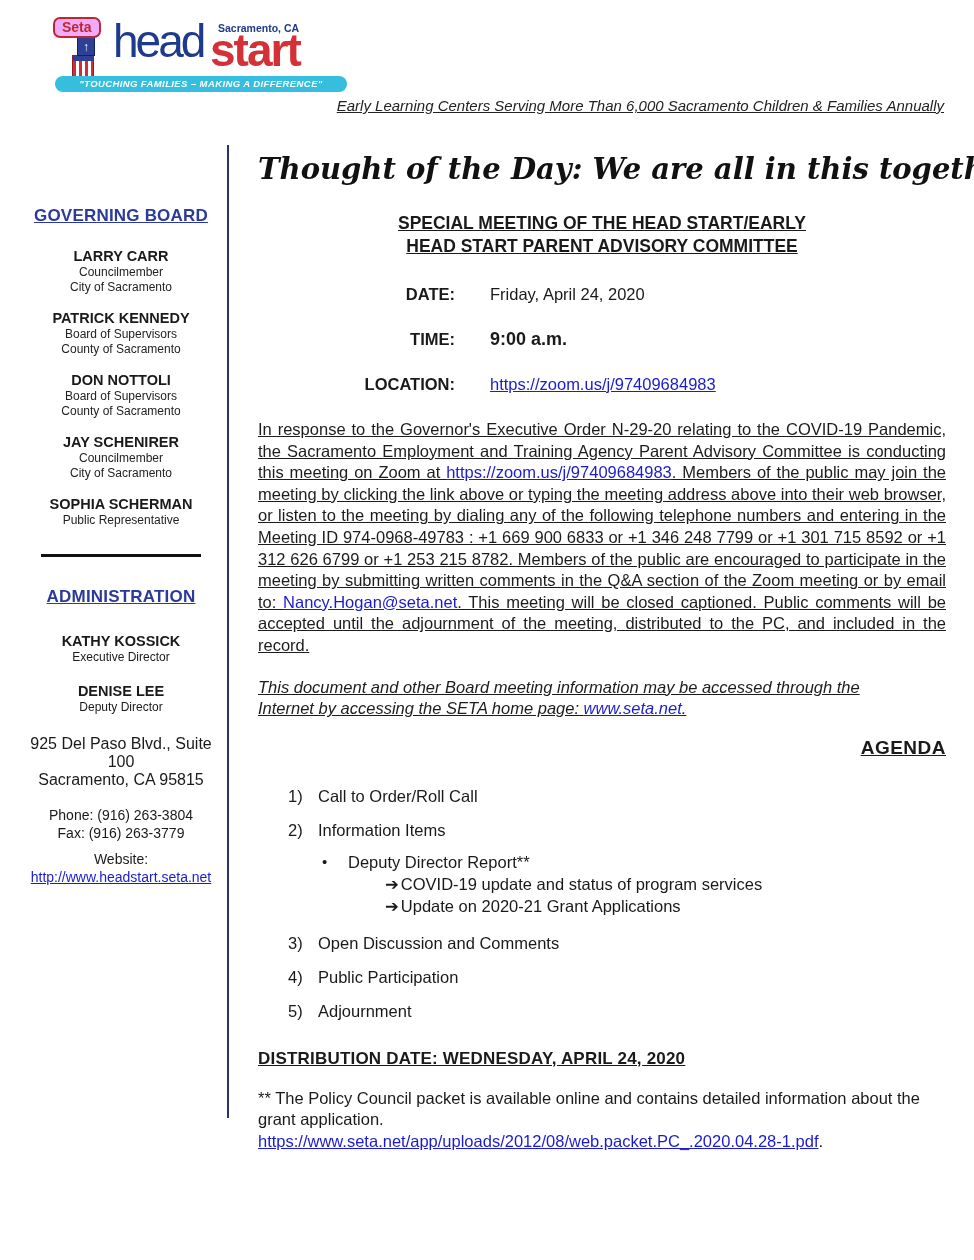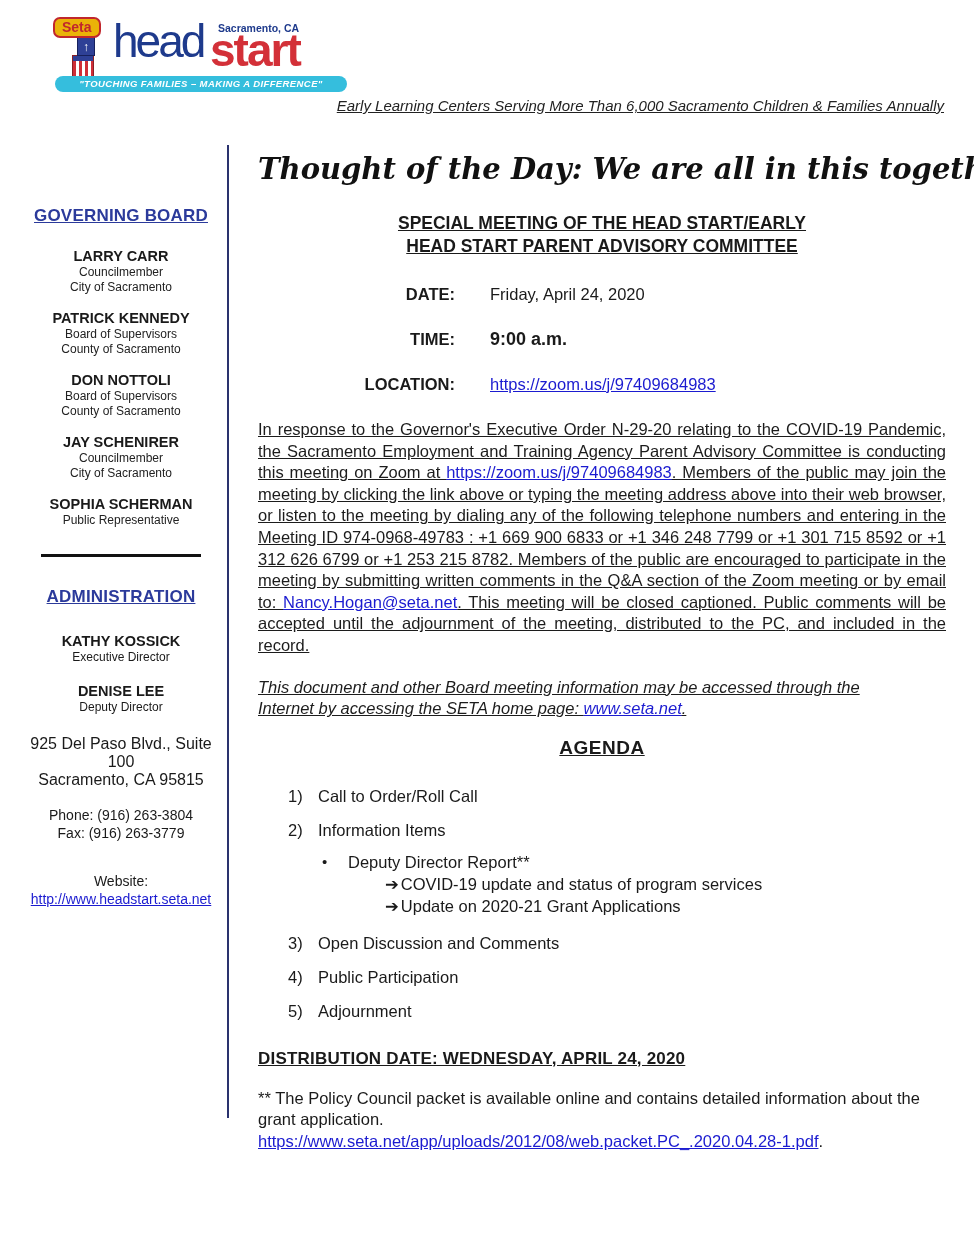--- a/index.html
+++ b/index.html
@@ -10,21 +10,21 @@
     overflow:hidden;
   }
   .link { color:#1b1bd0; text-decoration:underline; cursor:pointer; }
 
   
   .logo { position:absolute; left:0; top:0; width:360px; height:100px; }
   .seta-box {
     position:absolute; left:53px; top:17px;
     border:2px solid #c1272d; border-radius:7px; padding:0 7px;
     color:#c1272d; font-weight:bold; font-size:14px; line-height:17px;
-    background:#eab308; z-index:3;
+    background:#f0abfc; z-index:3;
   }
   .block-top {
     position:absolute; left:77px; top:37px; width:18px; height:19px;
     background:#2e4096; border:1px solid #16205c; z-index:2;
     color:#fff; font-size:12px; font-weight:bold; text-align:center; line-height:18px;
   }
   .block-bottom {
     position:absolute; left:72px; top:55px; width:22px; height:22px;
     border:1px solid #8a1f26; z-index:1;
     background:
@@ -76,21 +76,21 @@
   .member { margin-bottom:15px; }
   .member .name { font-weight:bold; font-size:14.5px; line-height:17px; }
   .member .sub  { font-size:12px; line-height:15px; color:#222; }
   .side-divider { width:160px; height:3px; background:#111; margin:26px auto 30px auto; }
   .admin-heading { margin-bottom:26px; }
   .staff { margin-bottom:18px; }
   .staff .name { font-weight:bold; font-size:14.5px; line-height:17px; }
   .staff .sub  { font-size:12px; line-height:15px; }
   .side-address { margin-top:20px; font-size:16px; line-height:18px; }
   .side-phone   { margin-top:17px; font-size:14px; line-height:18px; }
-  .side-web     { margin-top:30px; font-size:14px; line-height:18px; }
+  .side-web     { margin-top:8px; font-size:14px; line-height:18px; }
 
   
   .main { position:absolute; left:258px; top:212px; width:688px; }
   .mtg-title { text-align:center; font-weight:bold; font-size:17.5px; line-height:23px; }
   .mtg-title .tline { text-decoration:underline; }
 
   .meta { margin-top:26px; }
   .meta-row { display:grid; grid-template-columns:197px 1fr; column-gap:35px; margin-bottom:24px; }
   .meta-row .lbl { text-align:right; font-weight:bold; font-size:16.5px; line-height:21px; }
   .meta-row .val { font-size:16.5px; line-height:21px; }
@@ -99,21 +99,21 @@
   .notice {
     margin-top:17px; font-size:16.5px; line-height:21.6px;
     text-align:justify; text-decoration:underline; color:#1c1c1c;
   }
   .access-note {
     margin-top:20px; width:640px; font-size:16.5px; line-height:21.6px;
     text-decoration:underline; color:#1c1c1c;font-style:italic;
   }
 
   .agenda-heading {
-    margin-top:16px; text-align:center; font-weight:bold; font-size:19px;
+    margin-top:16px; text-align:right; font-weight:bold; font-size:19px;
     line-height:24px; letter-spacing:.5px;
   }
   .agenda-heading span { text-decoration:underline; }
   .agenda-list { margin-top:26px; padding-left:30px; font-size:16.5px; }
   .agenda-item { display:flex; line-height:21px; margin-bottom:13px; }
   .agenda-item .num { width:30px; flex:none; }
   .agenda-sub { margin-top:-3px; margin-bottom:16px; }
   .bullet-row { padding-left:34px; display:flex; line-height:22px; }
   .bullet-row .bullet { width:26px; flex:none; font-size:15px; }
   .arrow-row { padding-left:97px; display:flex; line-height:22px; }

